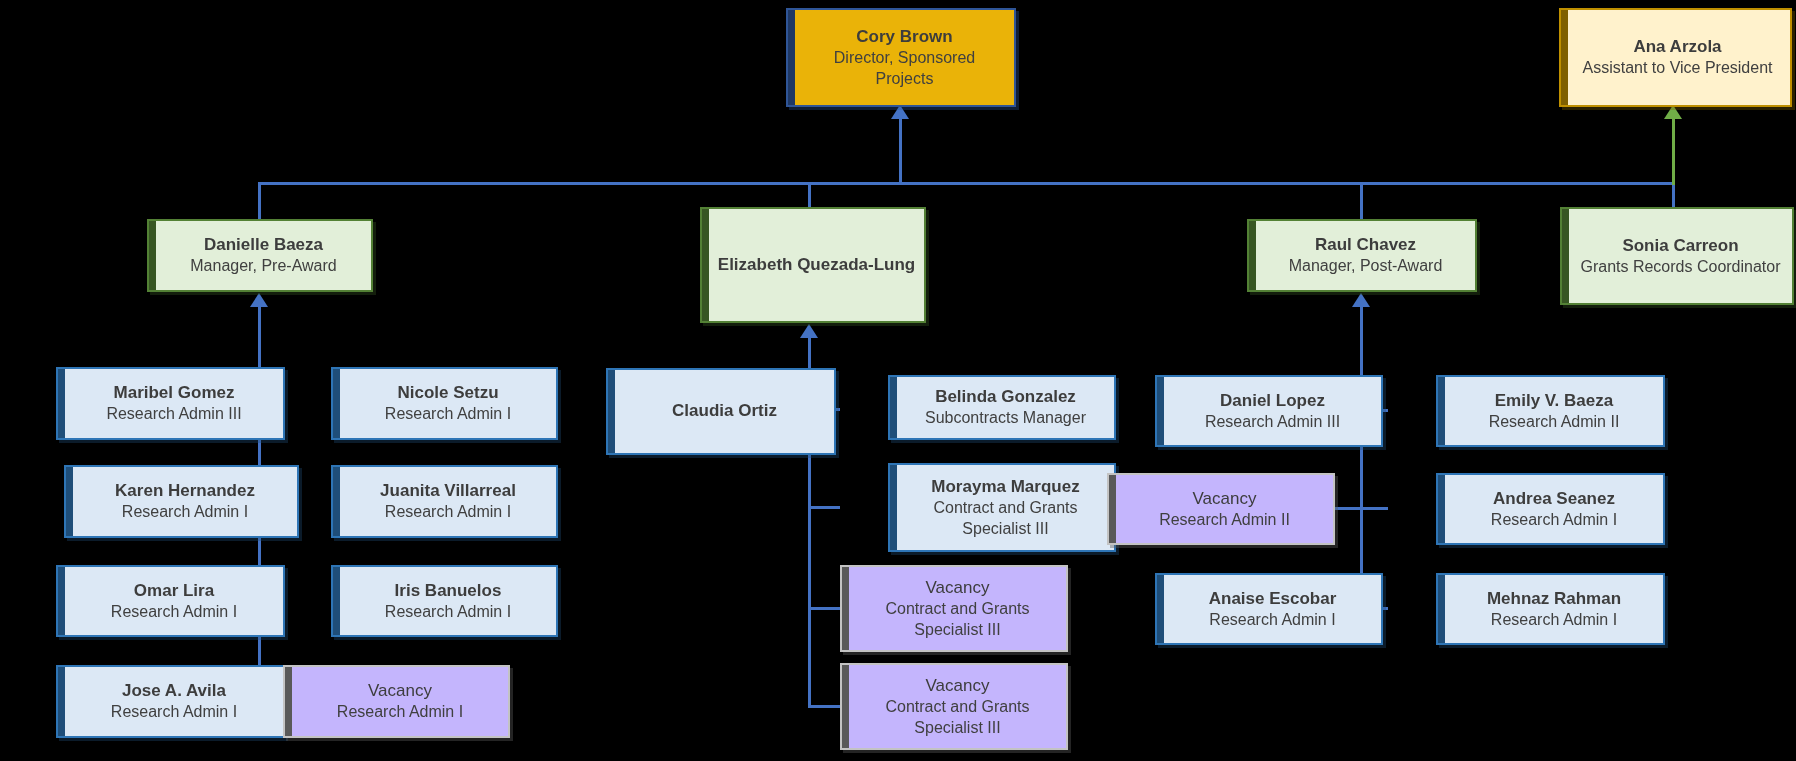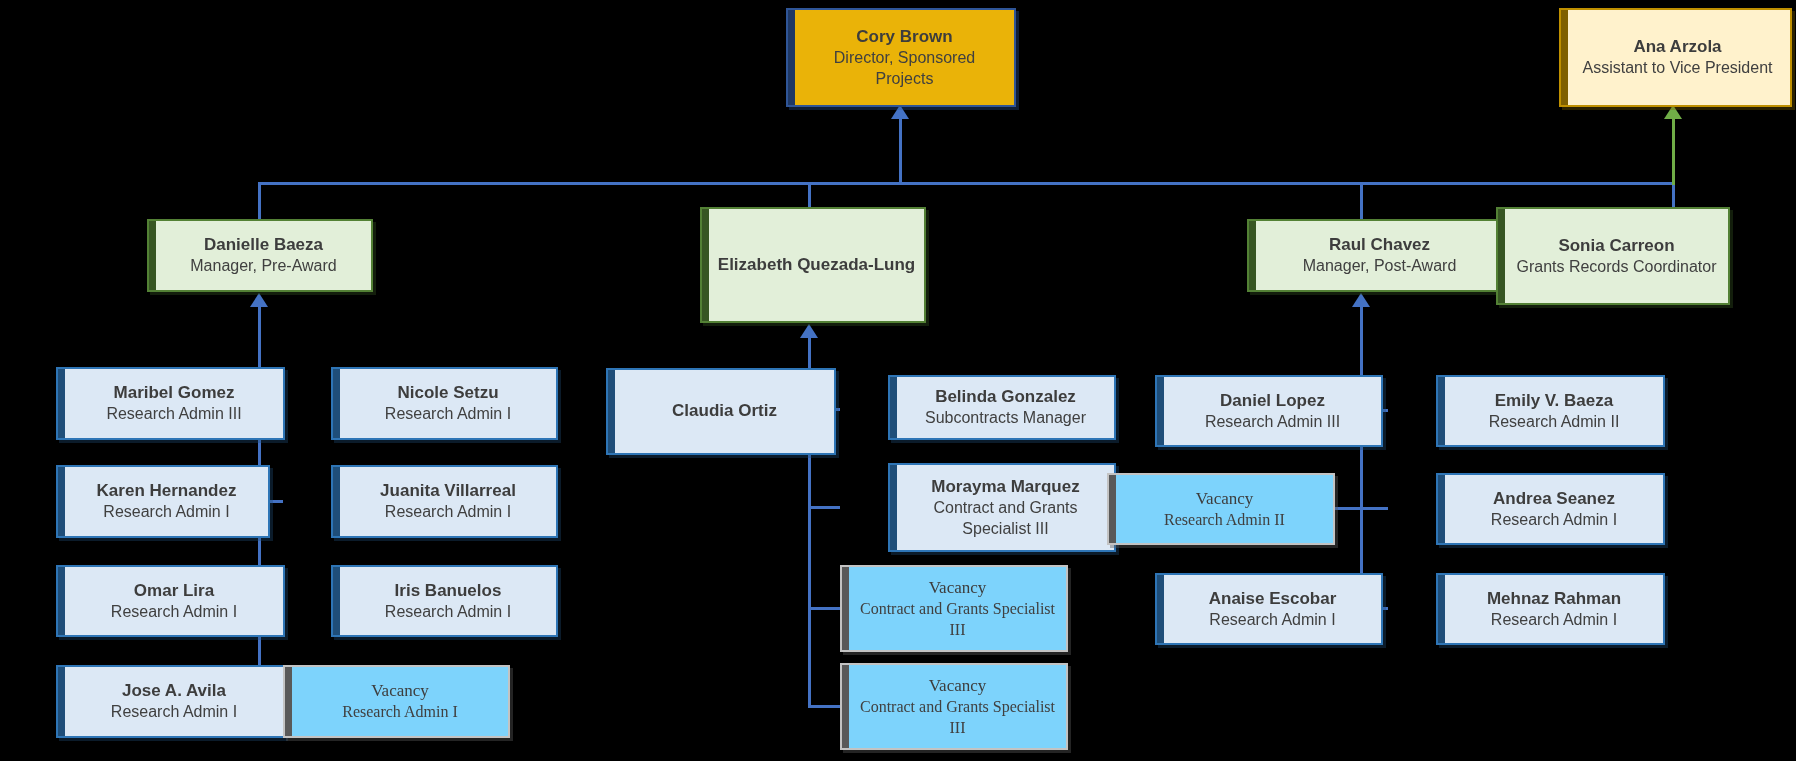--- a/index.html
+++ b/index.html
@@ -18,21 +18,21 @@
   .vacant .name{font-weight:normal;}
   
   .lavender{background:#eab308;border-color:#2f5597;box-shadow:3px 3px 0 rgba(47,85,151,.35);}
   .lavender::before{background:#1f3864;}
   .yellow{background:#fff2cc;border-color:#bf9000;box-shadow:3px 3px 0 rgba(127,96,0,.35);padding-left:12px;}
   .yellow::before{background:#7f6000;}
   .green{background:#e2efd9;border-color:#538135;box-shadow:3px 3px 0 rgba(55,86,35,.35);}
   .green::before{background:#375623;}
   .blue{background:#dce8f5;border-color:#2e75b6;box-shadow:3px 3px 0 rgba(31,78,121,.35);margin-left:48px;}
   .blue::before{background:#1f4e79;}
-  .grey{background:#7dd3fc;border-color:#c3c3c3;box-shadow:3px 3px 0 rgba(90,90,90,.4);font-family:Liberation Serif, serif;}
+  .grey{background:#c4b5fd;border-color:#c3c3c3;box-shadow:3px 3px 0 rgba(90,90,90,.4);}
   .grey::before{background:#595959;}
   
   .line{position:absolute;background:#4472c4;}
   .line.greenline{background:#70ad47;}
   .arrow-up{
     position:absolute;width:0;height:0;
     border-left:9px solid transparent;border-right:9px solid transparent;
     border-bottom:14px solid #4472c4;
   }
   .arrow-up.greenarrow{border-bottom-color:#70ad47;}
@@ -82,38 +82,38 @@
   <div class="role">Assistant to Vice President</div>
 </div>
 
 <div class="node green" style="left:147px;top:219px;width:226px;height:73px">
   <div class="name">Danielle Baeza</div>
   <div class="role">Manager, Pre-Award</div>
 </div>
 <div class="node green" style="left:700px;top:207px;width:226px;height:116px">
   <div class="name">Elizabeth Quezada-Lung</div>
 </div>
-<div class="node green" style="left:1247px;top:219px;width:258px;height:73px">
+<div class="node green" style="left:1247px;top:219px;width:230px;height:73px">
   <div class="name">Raul Chavez</div>
   <div class="role">Manager, Post-Award</div>
 </div>
-<div class="node green" style="left:1496px;top:207px;width:234px;height:98px">
+<div class="node green" style="left:1560px;top:207px;width:234px;height:98px">
   <div class="name">Sonia Carreon</div>
   <div class="role">Grants Records Coordinator</div>
 </div>
 
 <div class="node blue" style="left:8px;top:367px;width:229px;height:73px">
   <div class="name">Maribel Gomez</div>
   <div class="role">Research Admin III</div>
 </div>
 <div class="node blue" style="left:283px;top:367px;width:227px;height:73px">
   <div class="name">Nicole Setzu</div>
   <div class="role">Research Admin I</div>
 </div>
-<div class="node blue" style="left:8px;top:465px;width:214px;height:73px">
+<div class="node blue" style="left:16px;top:465px;width:235px;height:73px">
   <div class="name">Karen Hernandez</div>
   <div class="role">Research Admin I</div>
 </div>
 <div class="node blue" style="left:283px;top:465px;width:227px;height:73px">
   <div class="name">Juanita Villarreal</div>
   <div class="role">Research Admin I</div>
 </div>
 <div class="node blue" style="left:8px;top:565px;width:229px;height:72px">
   <div class="name">Omar Lira</div>
   <div class="role">Research Admin I</div>

